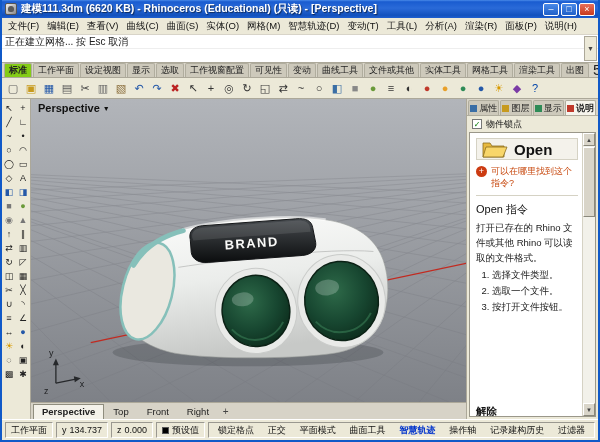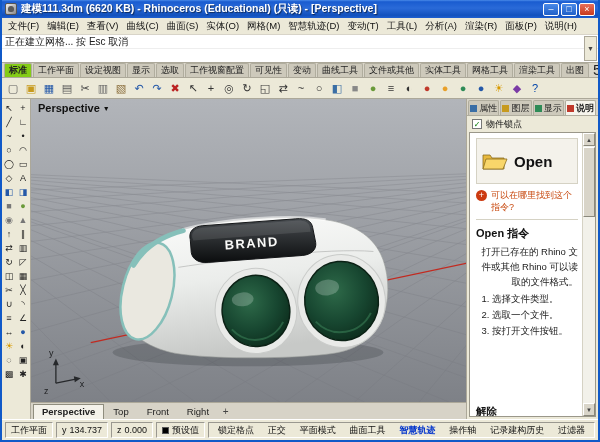--- a/index.html
+++ b/index.html
@@ -81,29 +81,29 @@
           border-radius:2px 2px 0 0; color:#222; white-space:nowrap; }
   .ptab em { font-style:normal; }
   .ptab-ico { width:7px; height:7px; display:inline-block; }
   .panel-tabs .ptab:nth-of-type(4) { background:#f6f4ec; font-weight:bold; }
   .auto-row { flex:0 0 16px; display:flex; align-items:center; gap:4px; padding:0 5px; }
   .cbx { width:10px; height:10px; background:#fff; border:1px solid #777; font-size:8px; line-height:9px;
          text-align:center; color:#070; }
   .cbx-label { font-size:9px; color:#111; }
   .panel-body { flex:1; position:relative; margin:0 2px 2px; border:1px solid #9a978a; background:#fff; min-height:0; }
   .panel-scroll-content { position:absolute; left:0; top:0; right:13px; bottom:0; overflow:hidden; padding:5px 4px 0 6px; }
-  .open-header { display:flex; align-items:center; gap:6px; background:#f4f2eb; border:1px solid #d5d2c4; padding:12px 5px; }
+  .open-header { display:flex; align-items:center; gap:6px; background:#f4f2eb; border:1px solid #d5d2c4; padding:0 5px; }
   .open-title { font-size:15px; font-weight:bold; color:#111; }
   .find-row { display:flex; align-items:flex-start; gap:4px; margin:6px 0; }
   .find-badge { flex:0 0 11px; width:11px; height:11px; border-radius:50%; background:#cc3b12; color:#fff;
                 font-size:9px; line-height:11px; text-align:center; }
   .find-text { font-size:9px; color:#c84a10; line-height:1.3; }
   hr.divider { border:none; border-top:1px solid #d5d2c4; margin:4px 0; }
-  .sec-title { font-size:11px; font-weight:bold; margin:6px 0 4px; color:#111; }
-  .desc { font-size:9.5px; line-height:1.55; color:#222;text-align:right; }
+  .sec-title { font-size:11px; font-weight:normal; margin:6px 0 4px; color:#111; }
+  .desc { font-size:9.5px; line-height:1.55; color:#222; }
   .steps { margin:2px 0 0 16px; font-size:9.5px; line-height:1.5; color:#222; }
   .steps li { margin-bottom:2px; }
   .partial { position:absolute; bottom:-3px; left:6px; font-size:10.5px; font-weight:bold; color:#111; }
   .panel-scrollbar { position:absolute; top:0; right:0; bottom:0; width:13px; background:#f2f1ea; border-left:1px solid #d5d2c4; }
   .sb-btn { position:absolute; left:0; width:12px; height:13px; background:#d9d5c9; border:1px solid;
             border-color:#fff #8a887c #8a887c #fff; font-size:6px; display:flex; align-items:center;
             justify-content:center; color:#444; }
   .sb-btn.up { top:0; } .sb-btn.down { bottom:0; }
   .sb-thumb { position:absolute; left:0; top:14px; width:12px; height:70px; background:#d9d5c9;
               border:1px solid; border-color:#fff #8a887c #8a887c #fff; }

